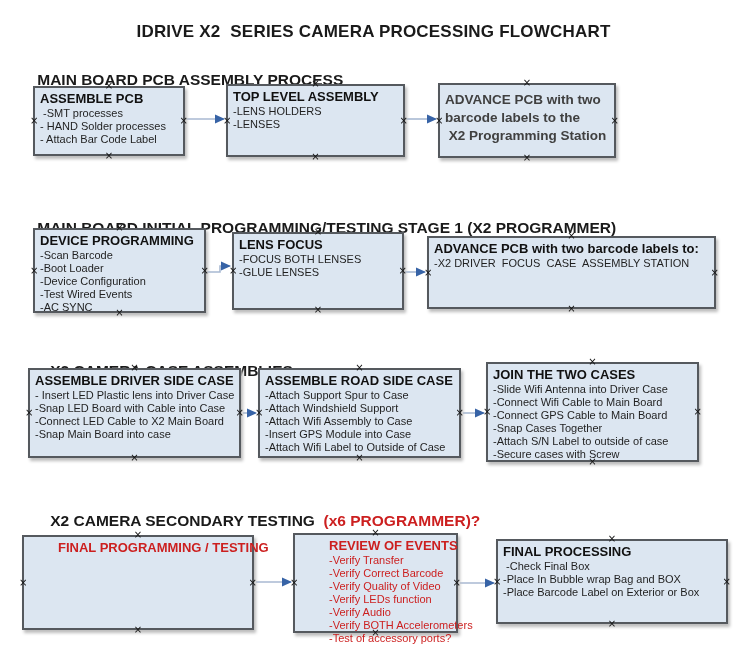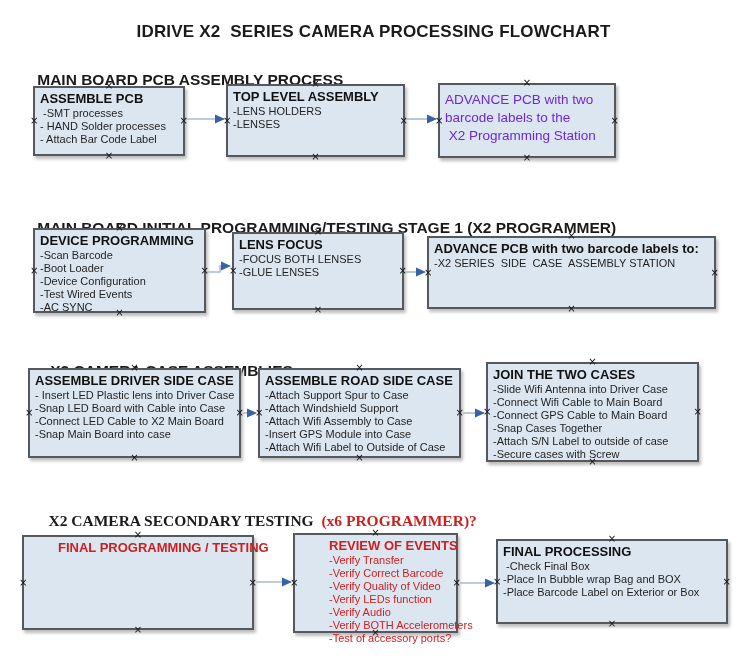--- a/index.html
+++ b/index.html
@@ -11,35 +11,35 @@
     position:absolute; top:22px; left:0; width:747px; text-align:center;
     font-size:17px; font-weight:bold; letter-spacing:0.2px; white-space:pre;
   }
   .section-heading {
     position:absolute; font-size:15.5px; font-weight:bold; line-height:20px; white-space:pre;
   }
   .section-heading .red-part { color:#cc1f1f; }
   .h1 { left:20px; top:50px; }
   .h2 { left:20px; top:198px; }
   .h3 { left:33px; top:341px; }
-  .h4 { left:33px; top:491px;font-family:Liberation Serif, serif; }
+  .h4 { left:33px; top:491px; }
 
   .arrow-layer { position:absolute; left:0; top:0; z-index:1; }
 
   .box {
     position:absolute; box-sizing:border-box; z-index:2;
     background:#dce6f1; border:2px solid #55595e;
     box-shadow:2px 3px 3px #bdbdbd;
     padding:2px 4px 0 5px; overflow:visible;
   }
   .box .title {
     font-weight:bold; font-size:13px; line-height:17px; white-space:pre; color:#111;
   }
   .lines .line { font-size:11px; line-height:13px; white-space:pre; color:#1f1f1f; }
-  .bold-lines .line { font-weight:normal; font-size:13.5px; line-height:18px; color:#6d28d9; }
+  .bold-lines .line { font-weight:bold; font-size:13.5px; line-height:18px; color:#404040; }
   .box.pad-top { padding-top:6px; }
   .red-box .title, .red-box .line { color:#cc1f1f;padding-left:29px; }
 
   .handle {
     position:absolute; font-size:10px; line-height:1; color:#151515; z-index:3;
     font-family:"DejaVu Sans", sans-serif; pointer-events:none;
   }
   .handle-top    { top:-7px; left:50%; transform:translateX(-50%); }
   .handle-bottom { bottom:-7px; left:50%; transform:translateX(-50%); }
   .handle-left   { left:-5px; top:50%; transform:translateY(-50%); }
@@ -156,21 +156,21 @@
       </div>
   <span class="handle handle-top">×</span>
       <span class="handle handle-bottom">×</span>
       <span class="handle handle-left">×</span>
       <span class="handle handle-right">×</span>
     </div>
 
   <div class="box" style="left:427px; top:236px; width:289px; height:73px;">
     <div class="title">ADVANCE PCB with two barcode labels to:</div>
     <div class="lines">
-        <div class="line">-X2 SERIES  SIDE  CASE  ASSEMBLY STATION</div>
+        <div class="line">-X2 DRIVER  FOCUS  CASE  ASSEMBLY STATION</div>
       </div>
   <span class="handle handle-top">×</span>
       <span class="handle handle-bottom">×</span>
       <span class="handle handle-left">×</span>
       <span class="handle handle-right">×</span>
     </div>
 
   <div class="box" style="left:28px; top:368px; width:213px; height:90px;">
     <div class="title">ASSEMBLE DRIVER SIDE CASE</div>
     <div class="lines">

